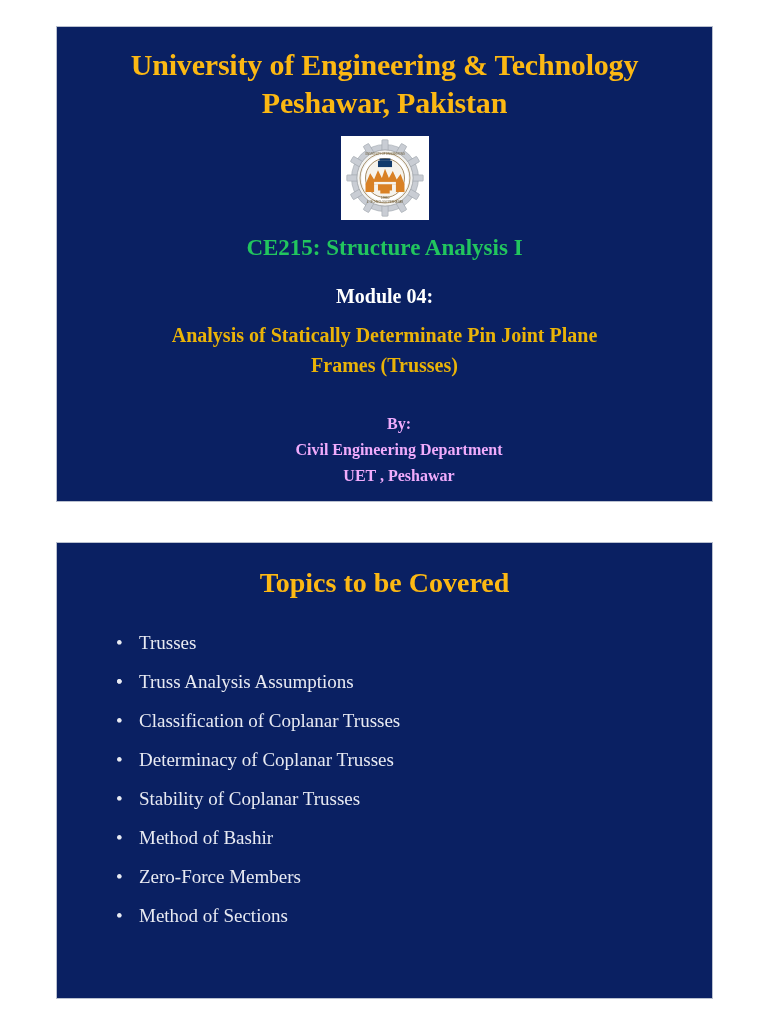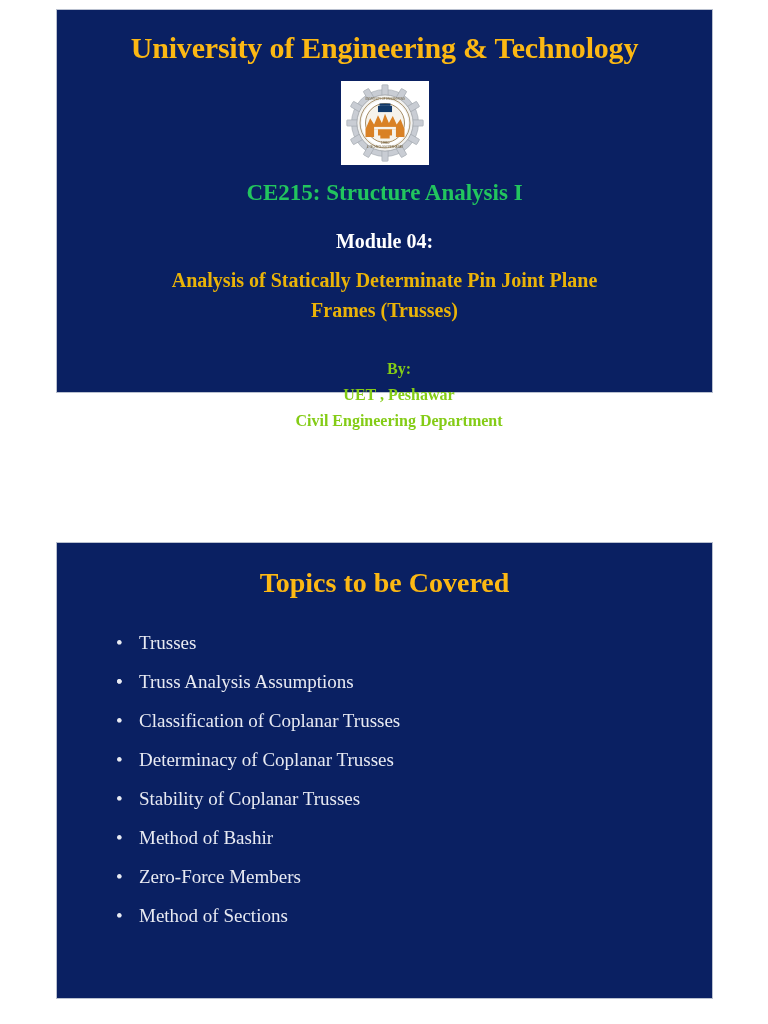--- a/index.html
+++ b/index.html
@@ -19,22 +19,22 @@
     position: absolute;
     left: 56px;
     width: 657px;
     background: #0a2062;
     border: 1px solid #b9c0cf;
     box-sizing: border-box;
   }
 
   
   #slide-title {
-    top: 9px;
-    height: 384px;
+    top: 26px;
+    height: 476px;
   }
 
   .univ-title {
     color: #fcb813;
     font-weight: bold;
     font-size: 30px;
     line-height: 38px;
     text-align: center;
     margin: 19px 24px 0 24px;
     letter-spacing: -0.2px;
@@ -73,21 +73,21 @@
     line-height: 30px;
     text-align: center;
     margin: 7px 50px 0 50px;
   }
 
   .byline {
     margin: 31px 0 0 0;
     text-align: center;
   }
   .byline div {
-    color: #84cc16;
+    color: #f0abfc;
     font-weight: bold;
     font-size: 16px;
     line-height: 26px;
     padding-left: 29px;
   }
 
   
   #slide-topics {
     top: 542px;
     height: 457px;
@@ -125,20 +125,21 @@
   
   .uet-logo { display: block; }
 </style>
 </head>
 <body>
 
 <section class="slide" id="slide-title">
 
   <div class="univ-title">
     <div>University of Engineering &amp; Technology</div>
+    <div>Peshawar, Pakistan</div>
   </div>
 
   <div class="logo-wrap">
     <svg class="uet-logo" width="78" height="78" viewBox="0 0 100 100">
 
       <g fill="#c9cdd4" stroke="#9aa0a8" stroke-width="0.7">
         <circle cx="50" cy="50" r="43"></circle>
         <g>
           <rect x="46" y="1" width="8" height="14" rx="1"></rect>
           <rect x="46" y="1" width="8" height="14" rx="1" transform="rotate(30 50 50)"></rect>
@@ -189,22 +190,22 @@
 
   <div class="module-no">Module 04:</div>
 
   <div class="module-title">
     <div>Analysis of Statically Determinate Pin Joint Plane</div>
     <div>Frames (Trusses)</div>
   </div>
 
   <div class="byline">
     <div>By:</div>
+    <div>Civil Engineering Department</div>
     <div>UET , Peshawar</div>
-    <div>Civil Engineering Department</div>
   </div>
 
 </section>
 
 <section class="slide" id="slide-topics">
 
   <div class="topics-heading">Topics to be Covered</div>
 
   <ul class="topics-list" id="topics-list">
       <li><span class="bullet">•</span><span>Trusses</span></li>

